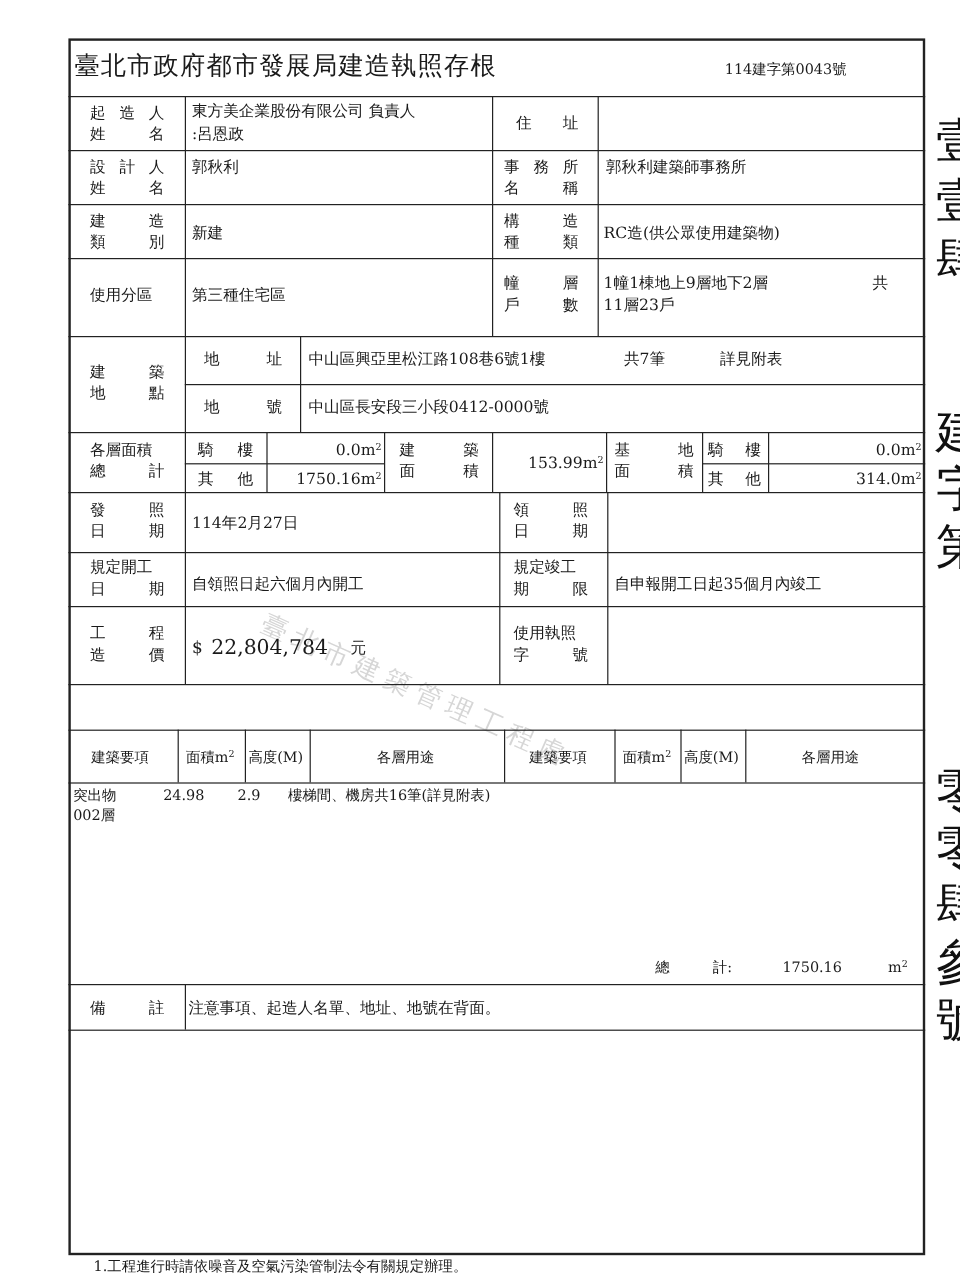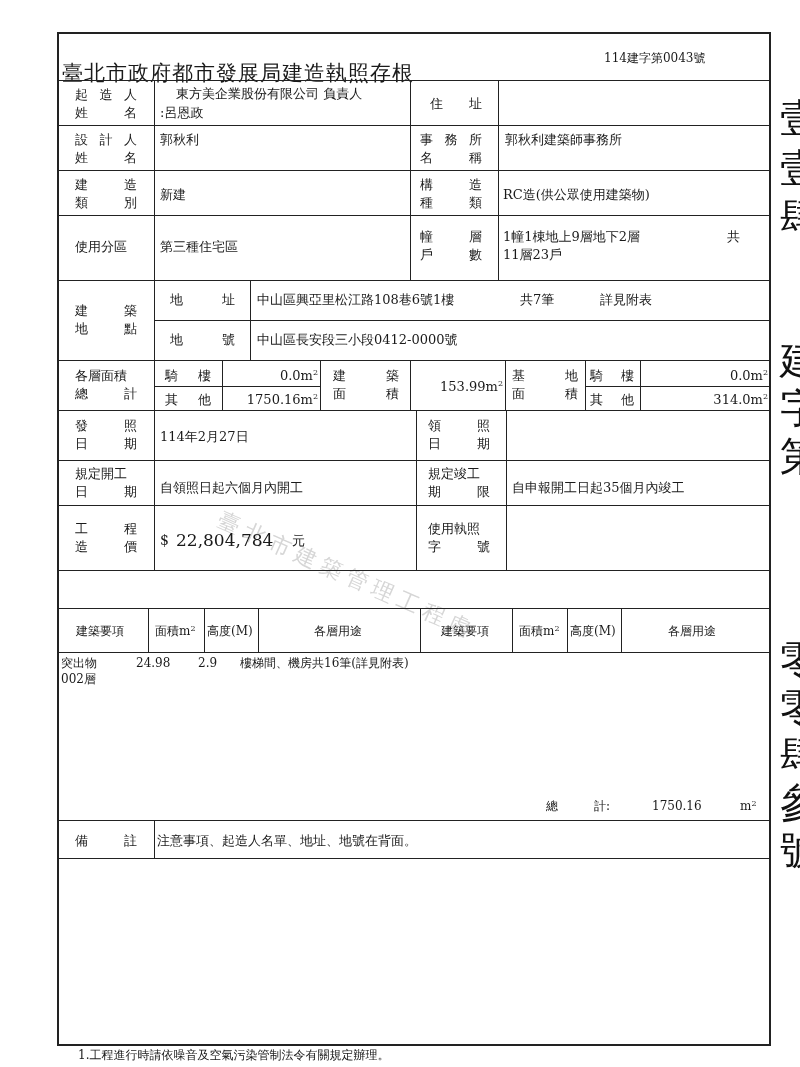--- a/index.html
+++ b/index.html
@@ -5,21 +5,21 @@
   html, body { margin:0; padding:0; }
   body { width:800px; height:1067px; background:#ffffff; position:relative; overflow:hidden;
          font-family:"DejaVu Serif", "Liberation Serif", serif; color:#1a1a1a; }
   .abs { position:absolute; box-sizing:border-box; }
   .frame { left:57px; top:32px; width:714px; height:1014px; border:2px solid #222; }
   .hl { position:absolute; height:0; border-top:1.5px solid #222; }
   .vl { position:absolute; width:0; border-left:1.5px solid #222; }
   .t { position:absolute; font-size:13px; line-height:17px; white-space:nowrap; }
   .lbl { position:absolute; font-size:13px; line-height:18px; }
   .lbl .r { display:flex; justify-content:space-between; }
-  .title { font-size:21px; letter-spacing:1px;margin-top:18px; }
+  .title { font-size:21px; letter-spacing:1px; }
   .docno { font-size:12px; }
   .big { position:absolute; left:780px; font-size:40px; line-height:40px; font-family:"DejaVu Serif", serif; color:#111; }
   .sup { font-size:8px; vertical-align:top; position:relative; top:-3px; }
   .watermark { position:absolute; left:225px; top:505px; font-size:22px; color:#d6d6d6; letter-spacing:6px;
                transform:rotate(24deg); transform-origin:left top; white-space:nowrap; }
   .right { text-align:right; }
   .footnote { font-size:12px; }
 </style>
 </head>
 <body>
@@ -78,21 +78,21 @@
   <div class="r">
       <span>起</span>
       <span>造</span>
       <span>人</span>
     </div>
   <div class="r">
       <span>姓</span>
       <span>名</span>
     </div>
 </div>
-<div class="t" style="left:160px; top:85px;margin-left:16px;">東方美企業股份有限公司 負責人</div>
+<div class="t" style="left:160px; top:85px;">東方美企業股份有限公司 負責人</div>
 <div class="t" style="left:160px; top:104px;">:呂恩政</div>
 <div class="lbl" style="left:430px; top:95px; width:52px;">
   <div class="r">
       <span>住</span>
       <span>址</span>
     </div>
 </div>
 <div class="t" style="left:505px; top:95px;"></div>
 
 <div class="lbl" style="left:75px; top:131px; width:62px;">

